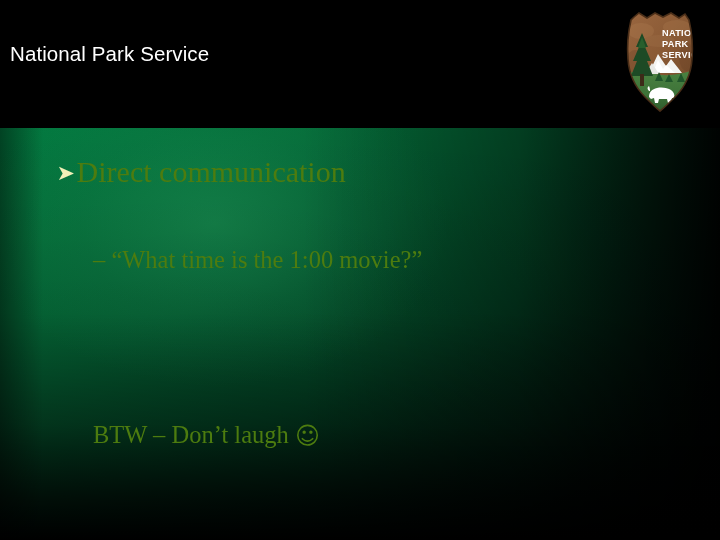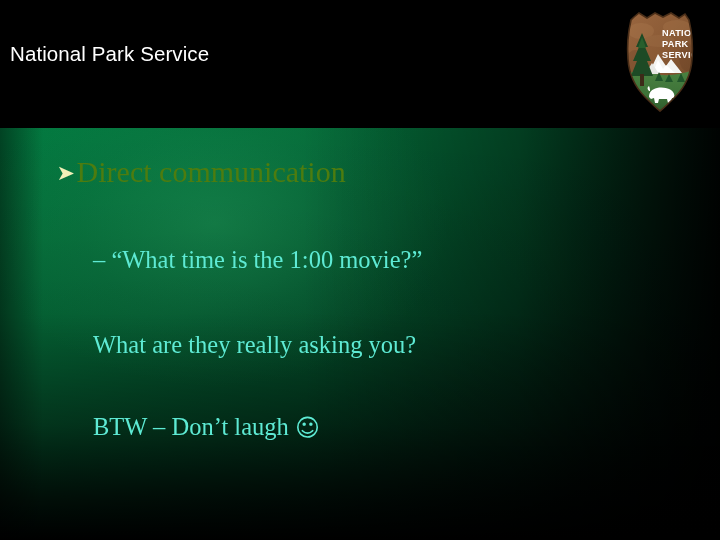--- a/index.html
+++ b/index.html
@@ -150,25 +150,25 @@
     white-space: nowrap;
   }
 
   .l2-row {
     position: absolute;
     left: 93px;
     white-space: nowrap;
     font-family: "Liberation Serif", serif;
     font-size: 24.5px;
     line-height: 30px;
-    color: #5eead4;
+    color: #4d7c0f;
   }
   #sub-line-1 { top: 117px; }
   #sub-line-2 { top: 202px; }
-  #sub-line-3 { top: 284px; }
+  #sub-line-3 { top: 292px; }
 
   .smiley {
     font-family: "DejaVu Sans", sans-serif;
     font-size: 24px;
     position: relative;
     top: 1px;
   }
 </style>
 </head>
 <body>
@@ -185,21 +185,20 @@
 
   <div id="content">
 
     <div class="l1-row">
       <span class="l1-bullet">➤</span>
       <span class="l1-text">Direct communication</span>
     </div>
 
     <div class="l2-row" id="sub-line-1">– “What time is the 1:00 movie?”</div>
 
-    <div class="l2-row" id="sub-line-2">What are they really asking you?</div>
 
     <div class="l2-row" id="sub-line-3">
       <span>BTW – Don’t laugh </span><span class="smiley">☺</span>
     </div>
 
   </div>
 
   <div id="header-band"></div>
 
   <div id="header-titles">

